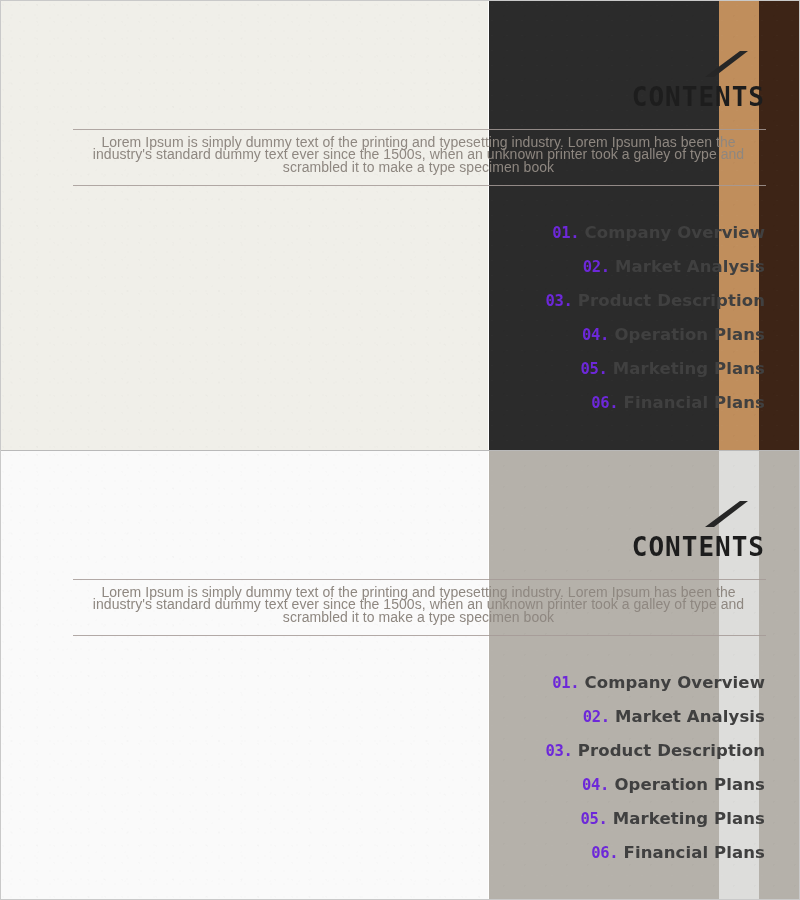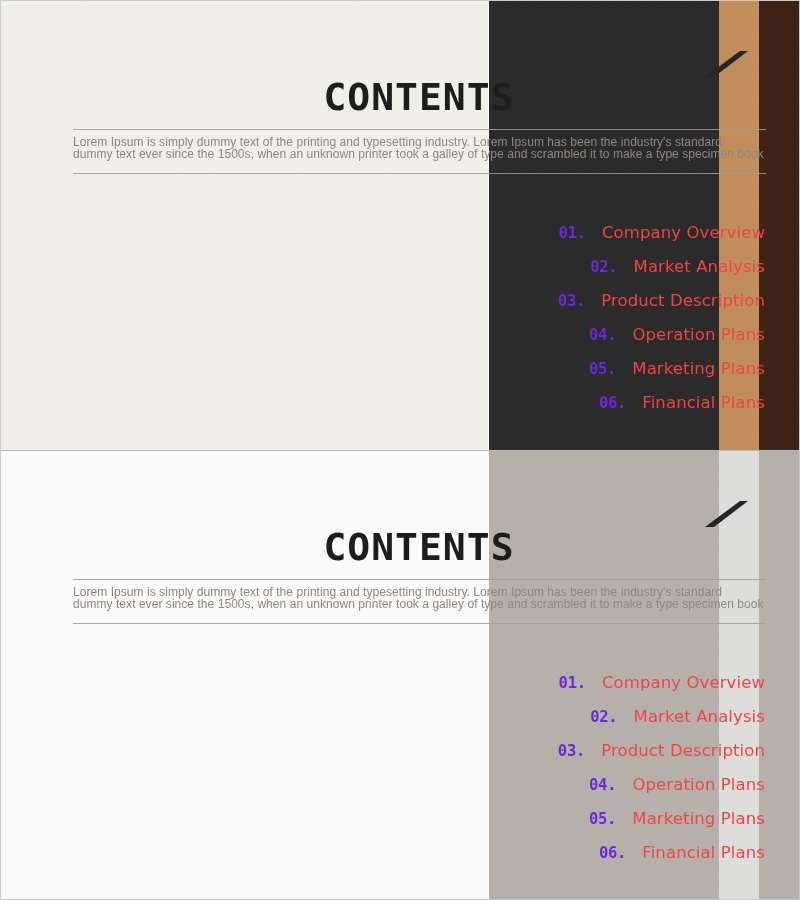--- a/index.html
+++ b/index.html
@@ -74,42 +74,42 @@
     margin-left:auto;
     width:46px; height:30px;
     position:relative;
     margin-right:18px;
   }
   .slash svg { display:block; }
 
   .title {
     font-family:"DejaVu Sans Mono", monospace;
     font-weight:bold;
-    font-size:38px;
+    font-size:26px;
     line-height:40px;
     letter-spacing:1px;
     color:#1d1d1d;
-    text-align:center;
+    text-align:right;
     margin-top:-2px;
     padding-right:1px;
   }
 
   .rule {
     height:1px;
     background:#a49a96;
     opacity:.85;
     margin-top:12px;
   }
   .rule.lower { margin-top:8px; }
 
   .blurb {
-    font-size:12px;
+    font-size:14px;
     line-height:12.4px;
     color:#8e8780;
-    text-align:left;
+    text-align:center;
     padding:6px 2px 4px 0;
     letter-spacing:.05px;
   }
 
   
   .toc {
     position:absolute;
     left:72px; right:34px; top:215px;
     list-style:none;
     text-align:right;
@@ -122,24 +122,23 @@
     font-family:"DejaVu Sans", sans-serif;
   }
   .toc-num {
     font-family:"DejaVu Sans Mono", monospace;
     font-weight:bold;
     font-size:15.5px;
     color:#6d28d9;
     letter-spacing:-.3px;
   }
   .toc-label {
-    font-weight:400;
+    font-weight:700;
     letter-spacing:.1px;
-    color:#ef4444;
-    margin-left:11px;
+    color:#404040;
   }
 </style>
 </head>
 <body>
 
 <div class="canvas">
 
   <section class="slide top">
 
     <div class="pane warm"></div>

